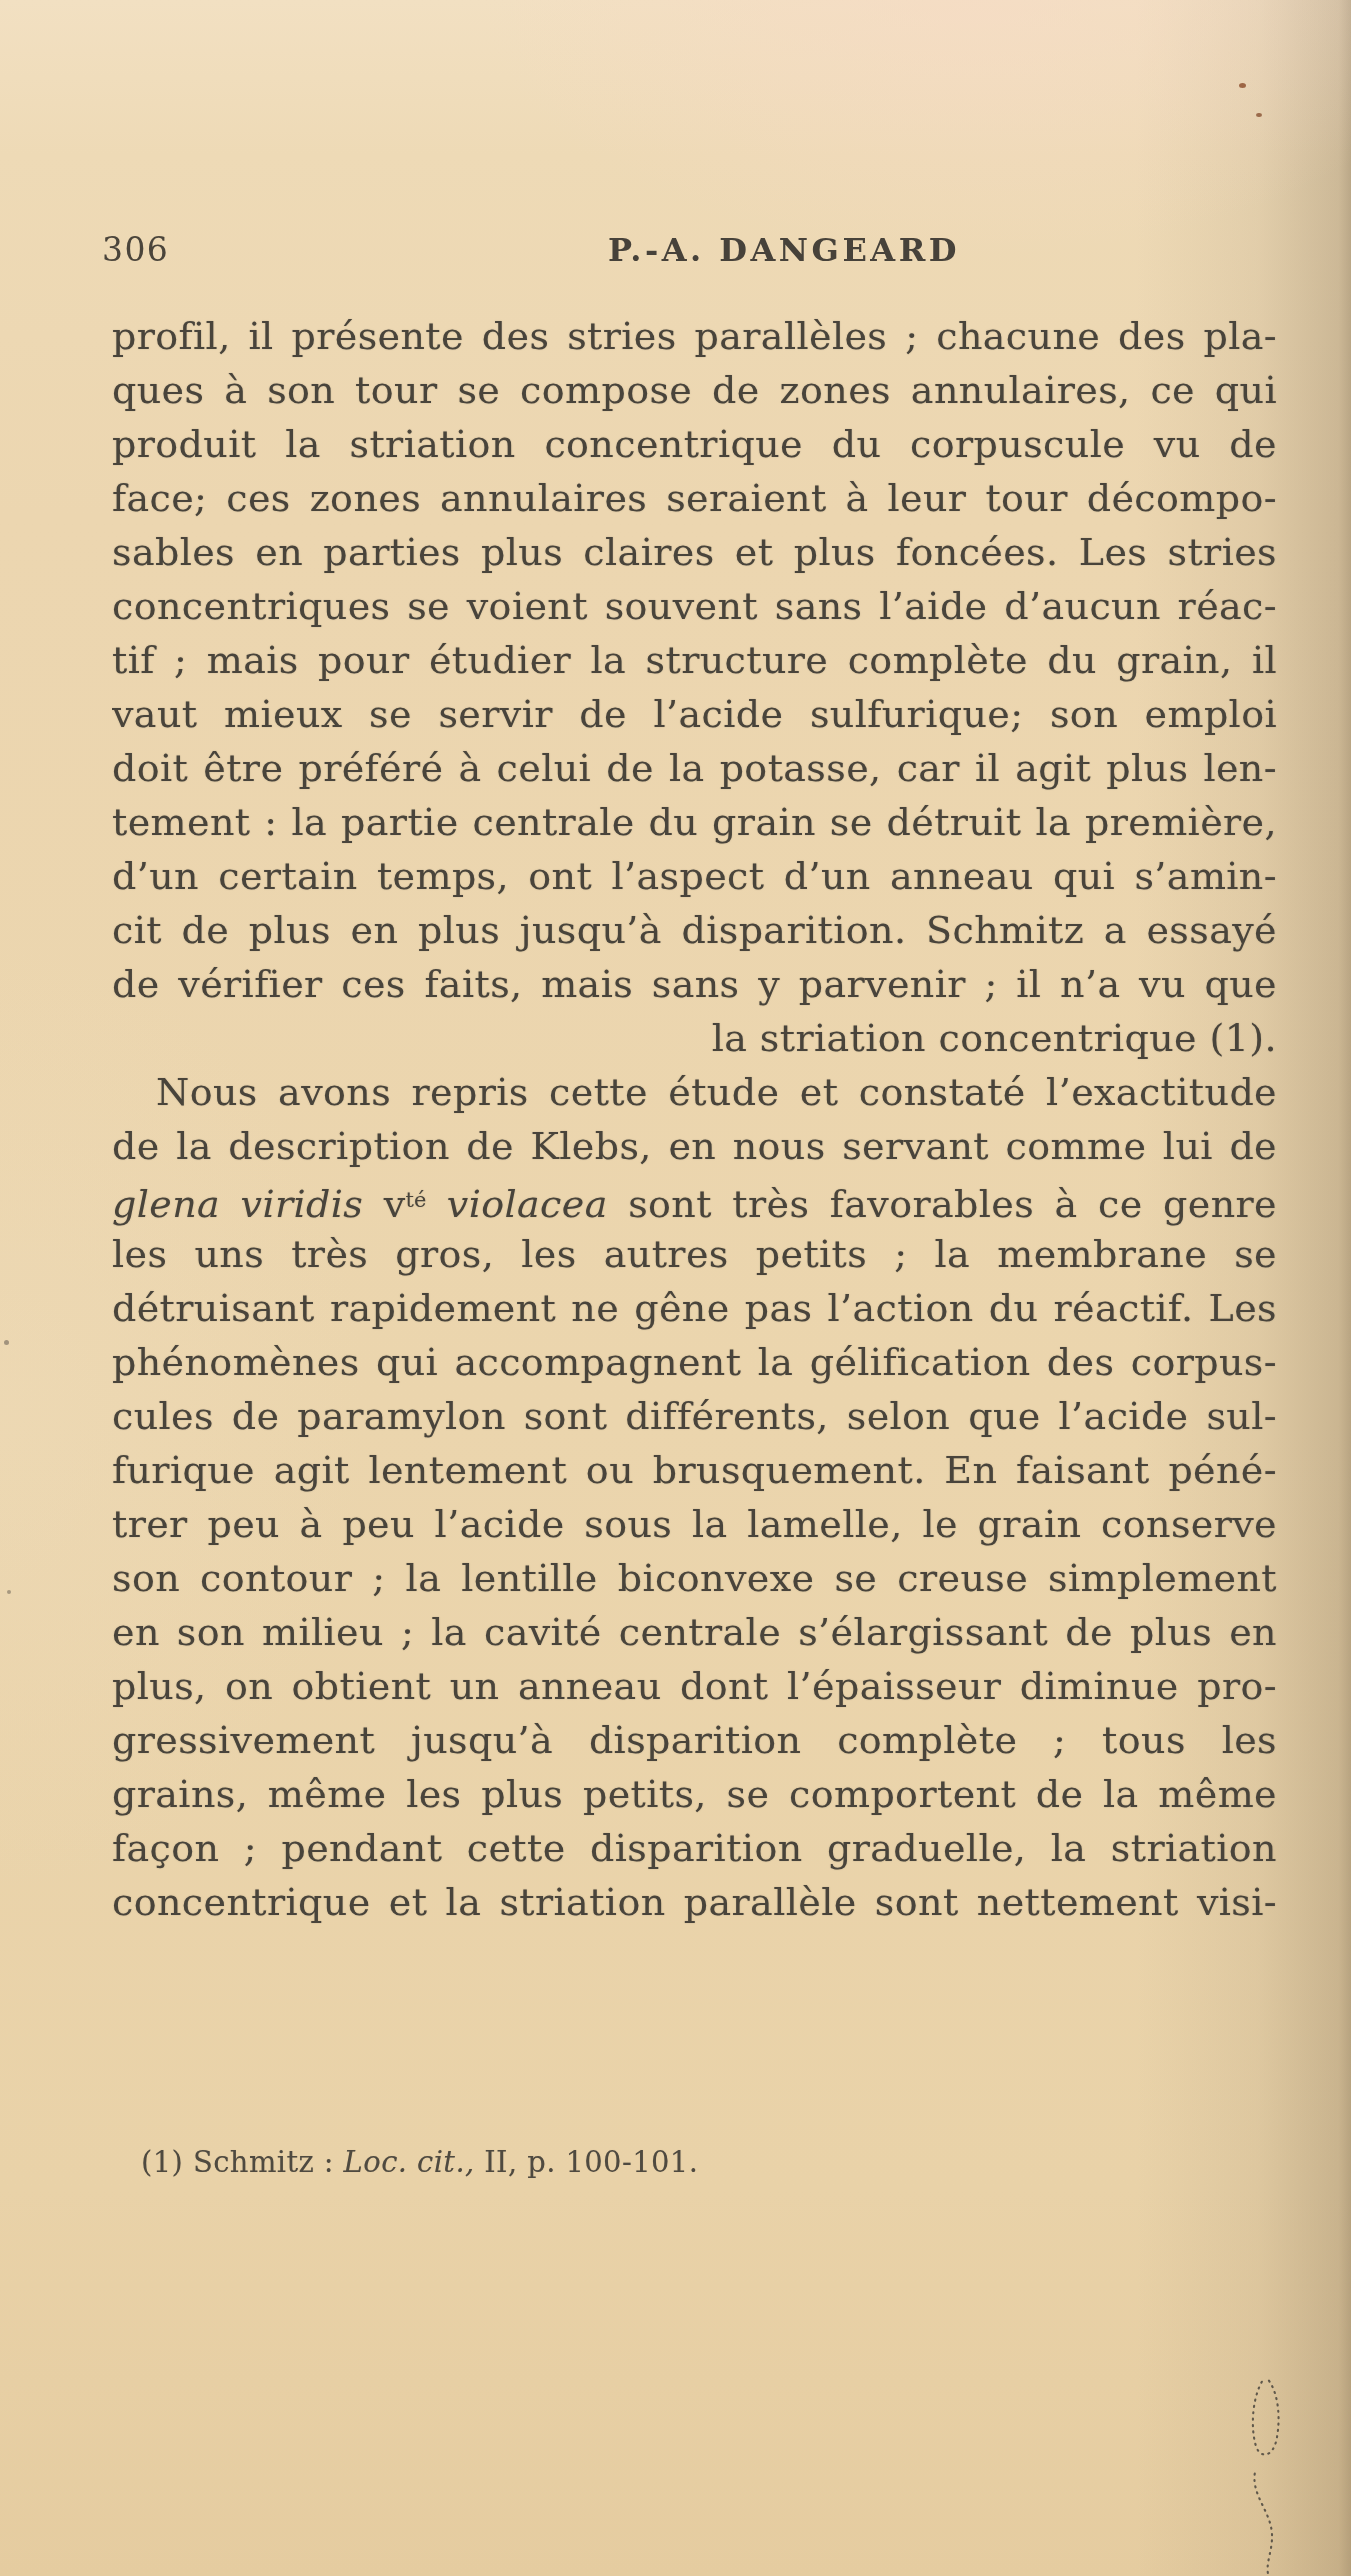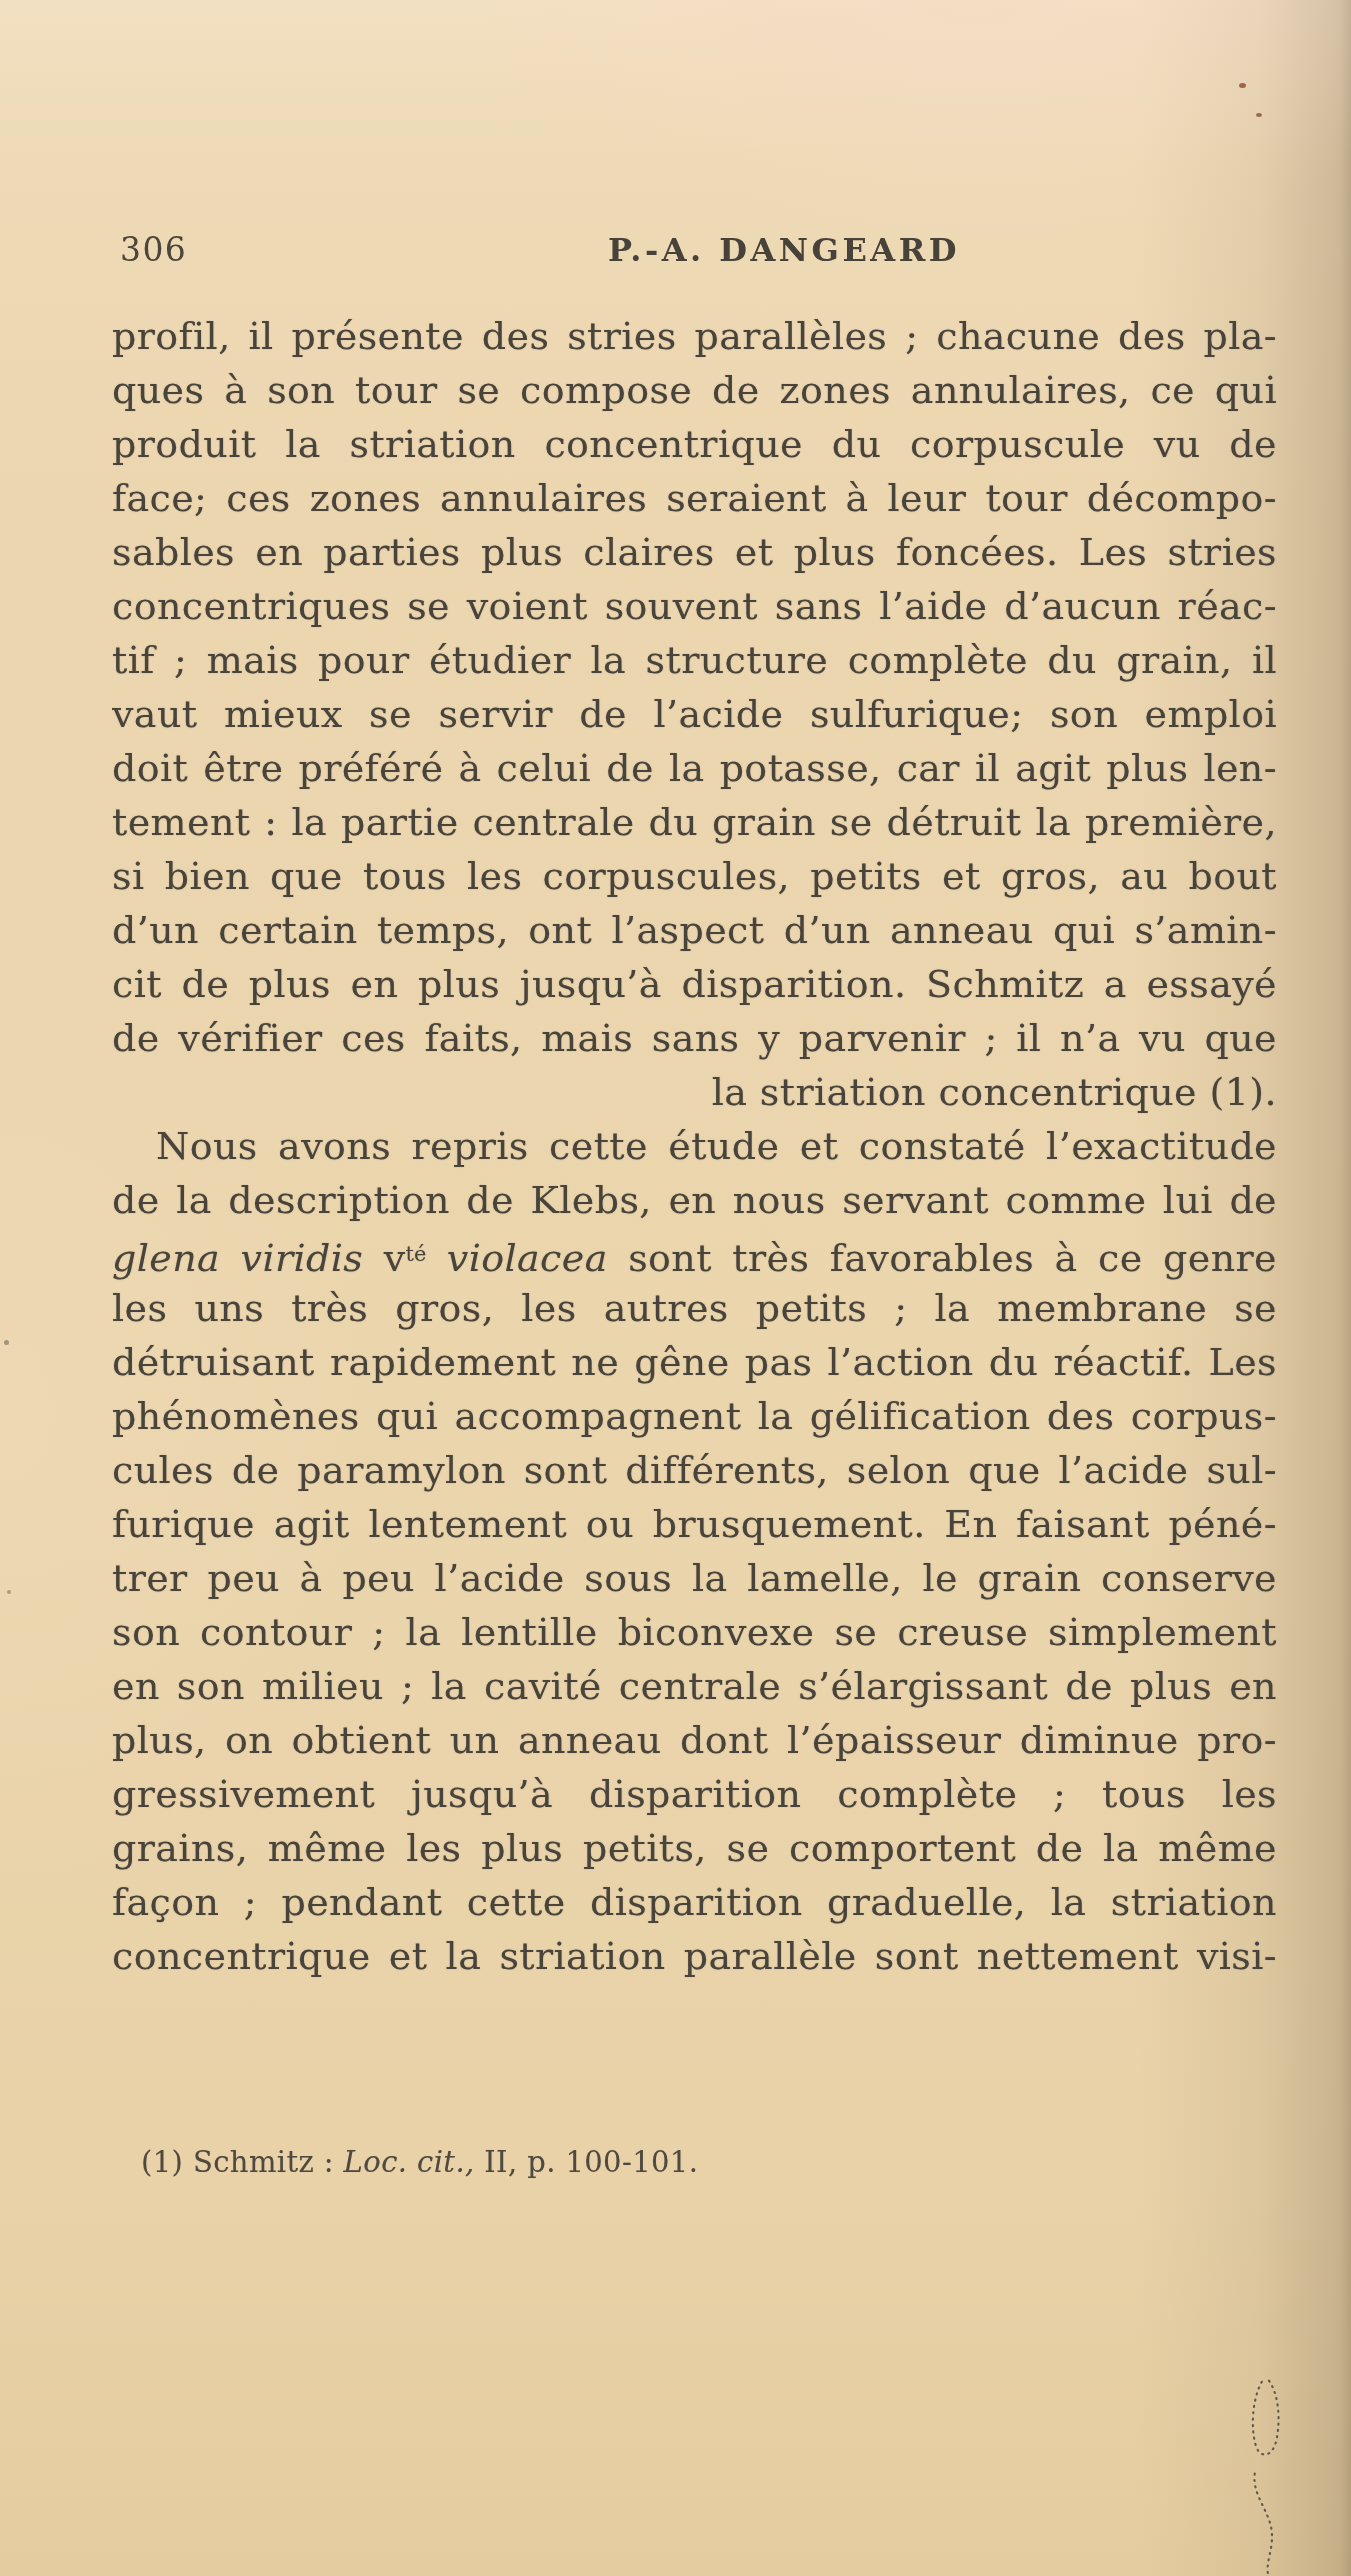--- a/index.html
+++ b/index.html
@@ -14,21 +14,21 @@
     background-color: #ecd7b2;
     background-image:
       radial-gradient(ellipse 706px 367px at 72% 0%, rgba(247,218,198,0.55), rgba(247,218,198,0) 70%),
       radial-gradient(ellipse 494px 636px at 0% 55%, rgba(240,222,190,0.35), rgba(240,222,190,0) 75%),
       linear-gradient(90deg, rgba(0,0,0,0) 84%, rgba(122,104,78,0.10) 93%, rgba(110,92,66,0.26) 99%, rgba(98,82,58,0.38) 100%),
       linear-gradient(180deg, #f2e0c2 0%, #eedab6 6%, #ecd6b0 20%, #ebd5ad 55%, #e9d2a8 85%, #e5cca0 100%);
   }
 
   .header { position: absolute; top: 230px; left: 0; width: 1352px; height: 56px; }
   .page-number {
-    position: absolute; left: 120px; top: 0;
+    position: absolute; left: 102px; top: 0;
     font-size: 33px; color: #4b453b; letter-spacing: 1.4px;
   }
   .running-title {
     position: absolute; left: 254px; top: 1.4px; width: 706px;
     text-align: right;
     font-size: 32px; font-weight: 700; color: #47423a; letter-spacing: 3.5px;
   }
 
   .body-text {
     position: absolute; left: 112px; top: 309px; width: 1165px;
@@ -78,21 +78,20 @@
         <div class="line">profil, il présente des stries parallèles ; chacune des pla-</div>
         <div class="line">ques à son tour se compose de zones annulaires, ce qui</div>
         <div class="line">produit la striation concentrique du corpuscule vu de</div>
         <div class="line">face; ces zones annulaires seraient à leur tour décompo-</div>
         <div class="line">sables en parties plus claires et plus foncées. Les stries</div>
         <div class="line">concentriques se voient souvent sans l’aide d’aucun réac-</div>
         <div class="line">tif ; mais pour étudier la structure complète du grain, il</div>
         <div class="line">vaut mieux se servir de l’acide sulfurique; son emploi</div>
         <div class="line">doit être préféré à celui de la potasse, car il agit plus len-</div>
         <div class="line">tement : la partie centrale du grain se détruit la première,</div>
-        <div class="line">si bien que tous les corpuscules, petits et gros, au bout</div>
         <div class="line">d’un certain temps, ont l’aspect d’un anneau qui s’amin-</div>
         <div class="line">cit de plus en plus jusqu’à disparition. Schmitz a essayé</div>
         <div class="line">de vérifier ces faits, mais sans y parvenir ; il n’a vu que</div>
         <div class="line nojust">la striation concentrique (1).</div>
       </div>
       <div class="paragraph">
         <div class="line indent">Nous avons repris cette étude et constaté l’exactitude</div>
         <div class="line">de la description de Klebs, en nous servant comme lui de</div>
         <div class="line"><i>glena viridis</i> v<sup>té</sup> <i>violacea</i> sont très favorables à ce genre</div>
         <div class="line">les uns très gros, les autres petits ; la membrane se</div>

